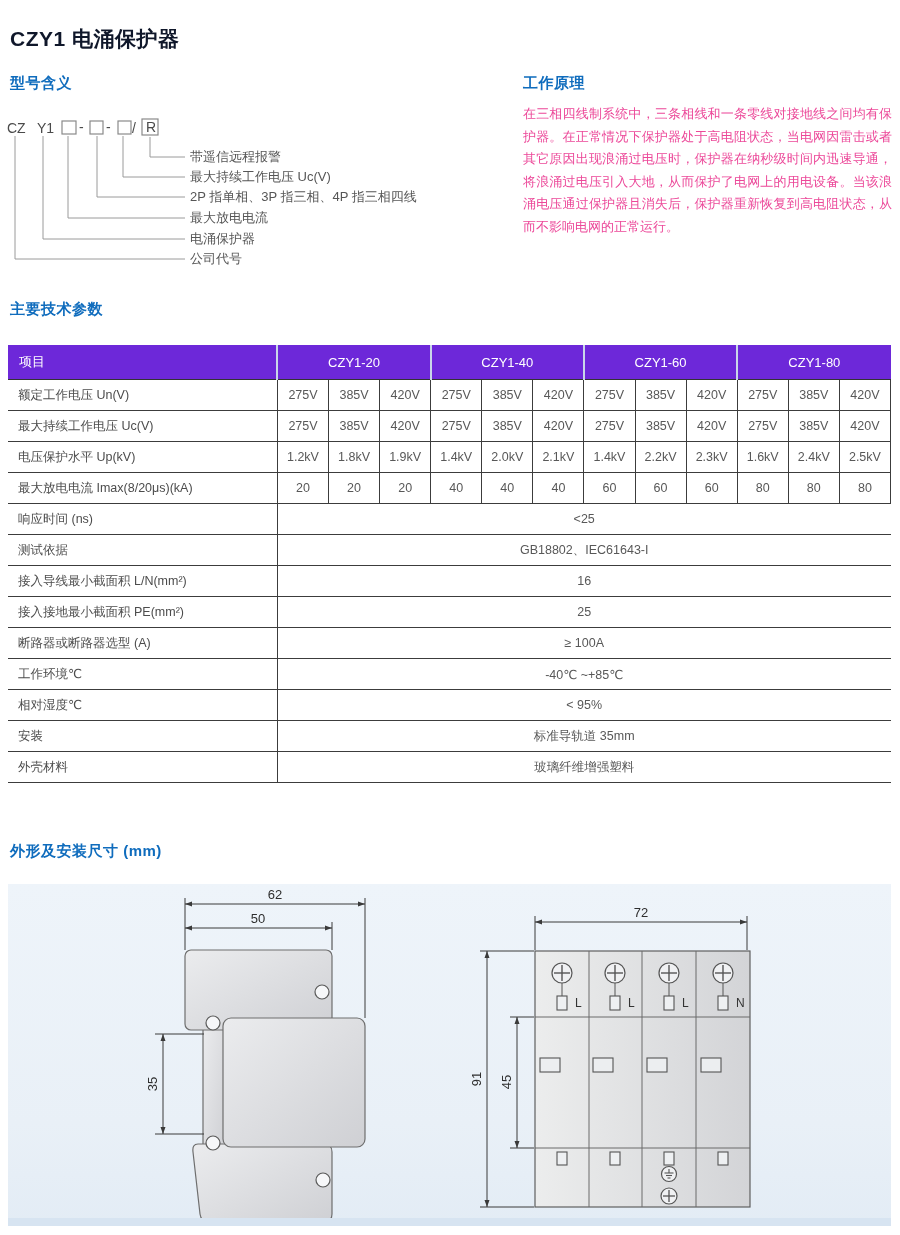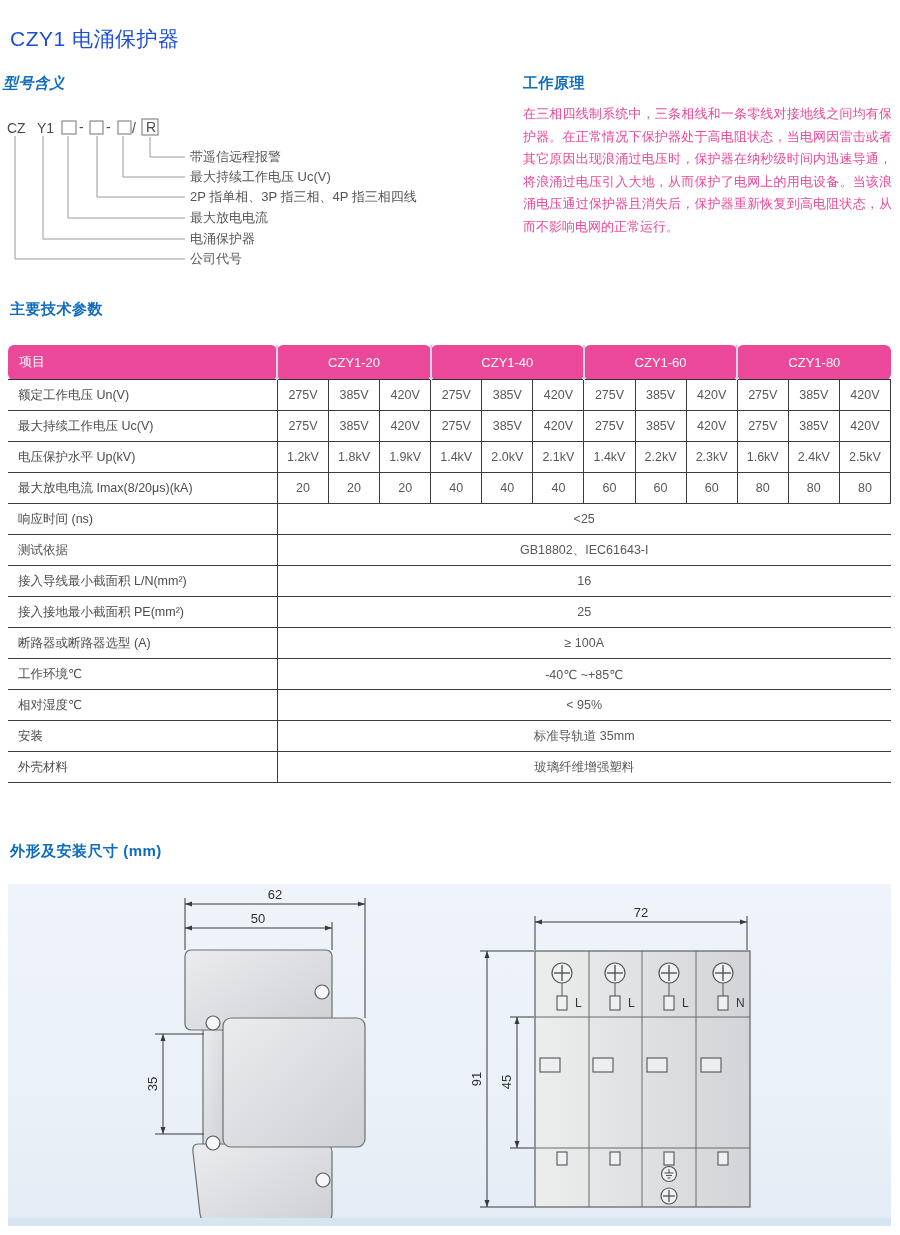--- a/index.html
+++ b/index.html
@@ -2,37 +2,36 @@
 <html><head>
 <meta charset="utf-8">
 <style>
   html,body{margin:0;padding:0;}
   body{
     width:900px;height:1235px;position:relative;background:#ffffff;
     font-family:"Liberation Sans","DejaVu Sans",sans-serif;overflow:hidden;
   }
   .abs{position:absolute;}
   .page-title{
-    left:10px;top:11px;font-size:21px;font-weight:normal;color:#1d4ed8;letter-spacing:0.5px;
+    left:10px;top:11px;font-size:21px;font-weight:bold;color:#0f172a;letter-spacing:0.5px;
   }
   .sec-heading{
     font-size:15px;font-weight:600;color:#0f6cbd;letter-spacing:0.5px;
   }
   .principle-text{
     left:523px;top:103px;width:369px;font-size:13px;line-height:22.5px;color:#ec4899;
     text-align:justify;
   }
   
   table.spec{
     position:absolute;left:8px;top:345px;width:883px;border-collapse:collapse;table-layout:fixed;
   }
   table.spec th{
-    background:#ec4899;color:#ffffff;font-weight:normal;font-size:13px;height:32px;
+    background:#6d28d9;color:#ffffff;font-weight:normal;font-size:13px;height:32px;
     border-bottom:1px solid #333;
-    border-radius:6px;
   }
   table.spec th.item{text-align:left;padding-left:11px;}
   table.spec th.grp{border-left:2px solid #c9d6e9;text-align:center;}
   table.spec td{
     height:28px;font-size:12.5px;border-bottom:1px solid #3c3c3c;white-space:nowrap;overflow:hidden;
   }
   table.spec td.lbl{color:#4c4c4c;text-align:left;padding-left:10px;margin-top:27px;}
   table.spec td.val{color:#585858;text-align:center;border-left:1px solid #3c3c3c;}
   table.spec td.last{border-right:1px solid #3c3c3c;}
   
@@ -45,21 +44,21 @@
   .code-text{font-size:14px;fill:#4a4a4a;}
   .diag-label{font-size:13px;fill:#565656;}
   .dim-text{font-size:13px;fill:#2e2e2e;}
   .term-text{font-size:12px;fill:#333;}
 </style>
 </head>
 <body>
 
 <h1 class="abs page-title">CZY1 电涌保护器</h1>
 
-<h2 class="abs sec-heading" style="left:3px;top:74px;margin:0;font-style:italic;">型号含义</h2>
+<h2 class="abs sec-heading" style="left:10px;top:74px;margin:0;">型号含义</h2>
 
 <svg class="abs" style="left:6px;top:112px;" width="460" height="160" viewBox="0 0 460 160">
 
   <text class="code-text" x="1" y="21">CZ</text>
   <text class="code-text" x="31" y="21">Y1</text>
   <rect x="56" y="9" width="14" height="13" fill="none" stroke="#8a8a8a" stroke-width="1.2"></rect>
   <text class="code-text" x="73" y="20">-</text>
   <rect x="84" y="9" width="13" height="13" fill="none" stroke="#8a8a8a" stroke-width="1.2"></rect>
   <text class="code-text" x="100" y="20">-</text>
   <rect x="112" y="9" width="13" height="13" fill="none" stroke="#8a8a8a" stroke-width="1.2"></rect>

